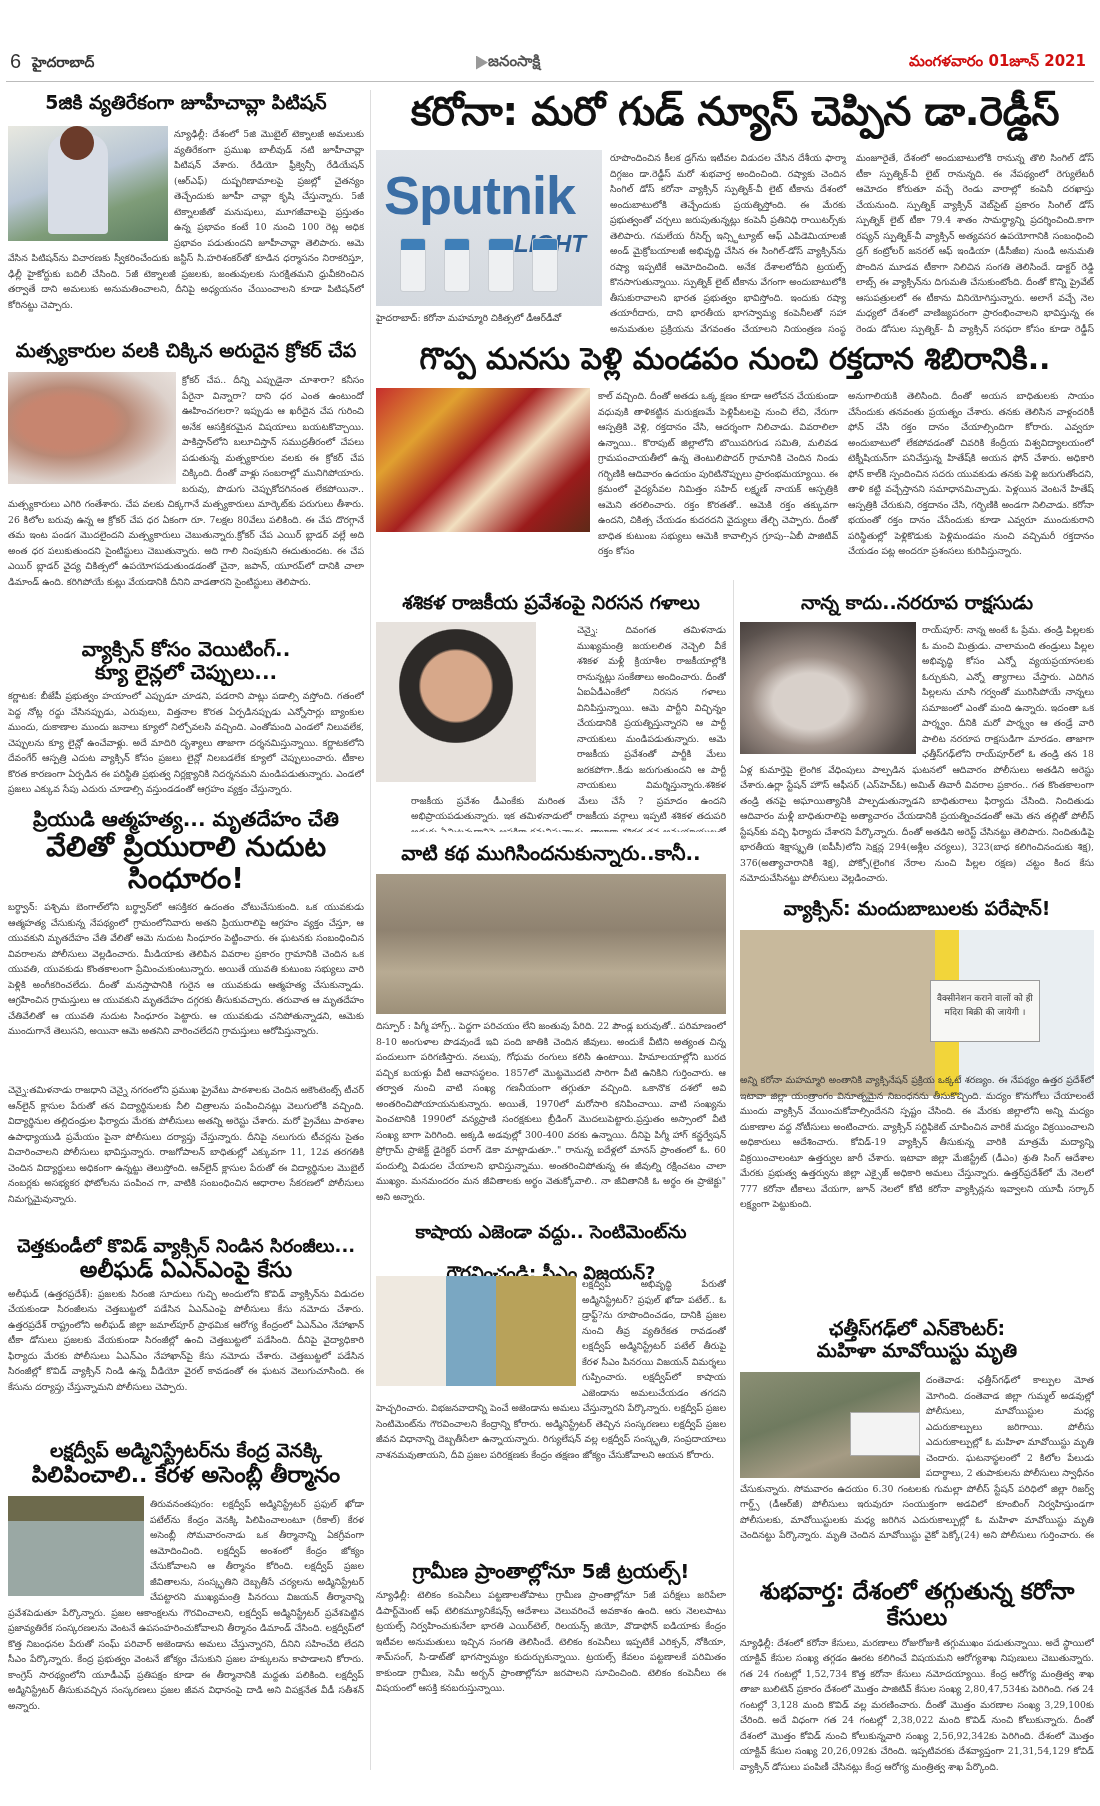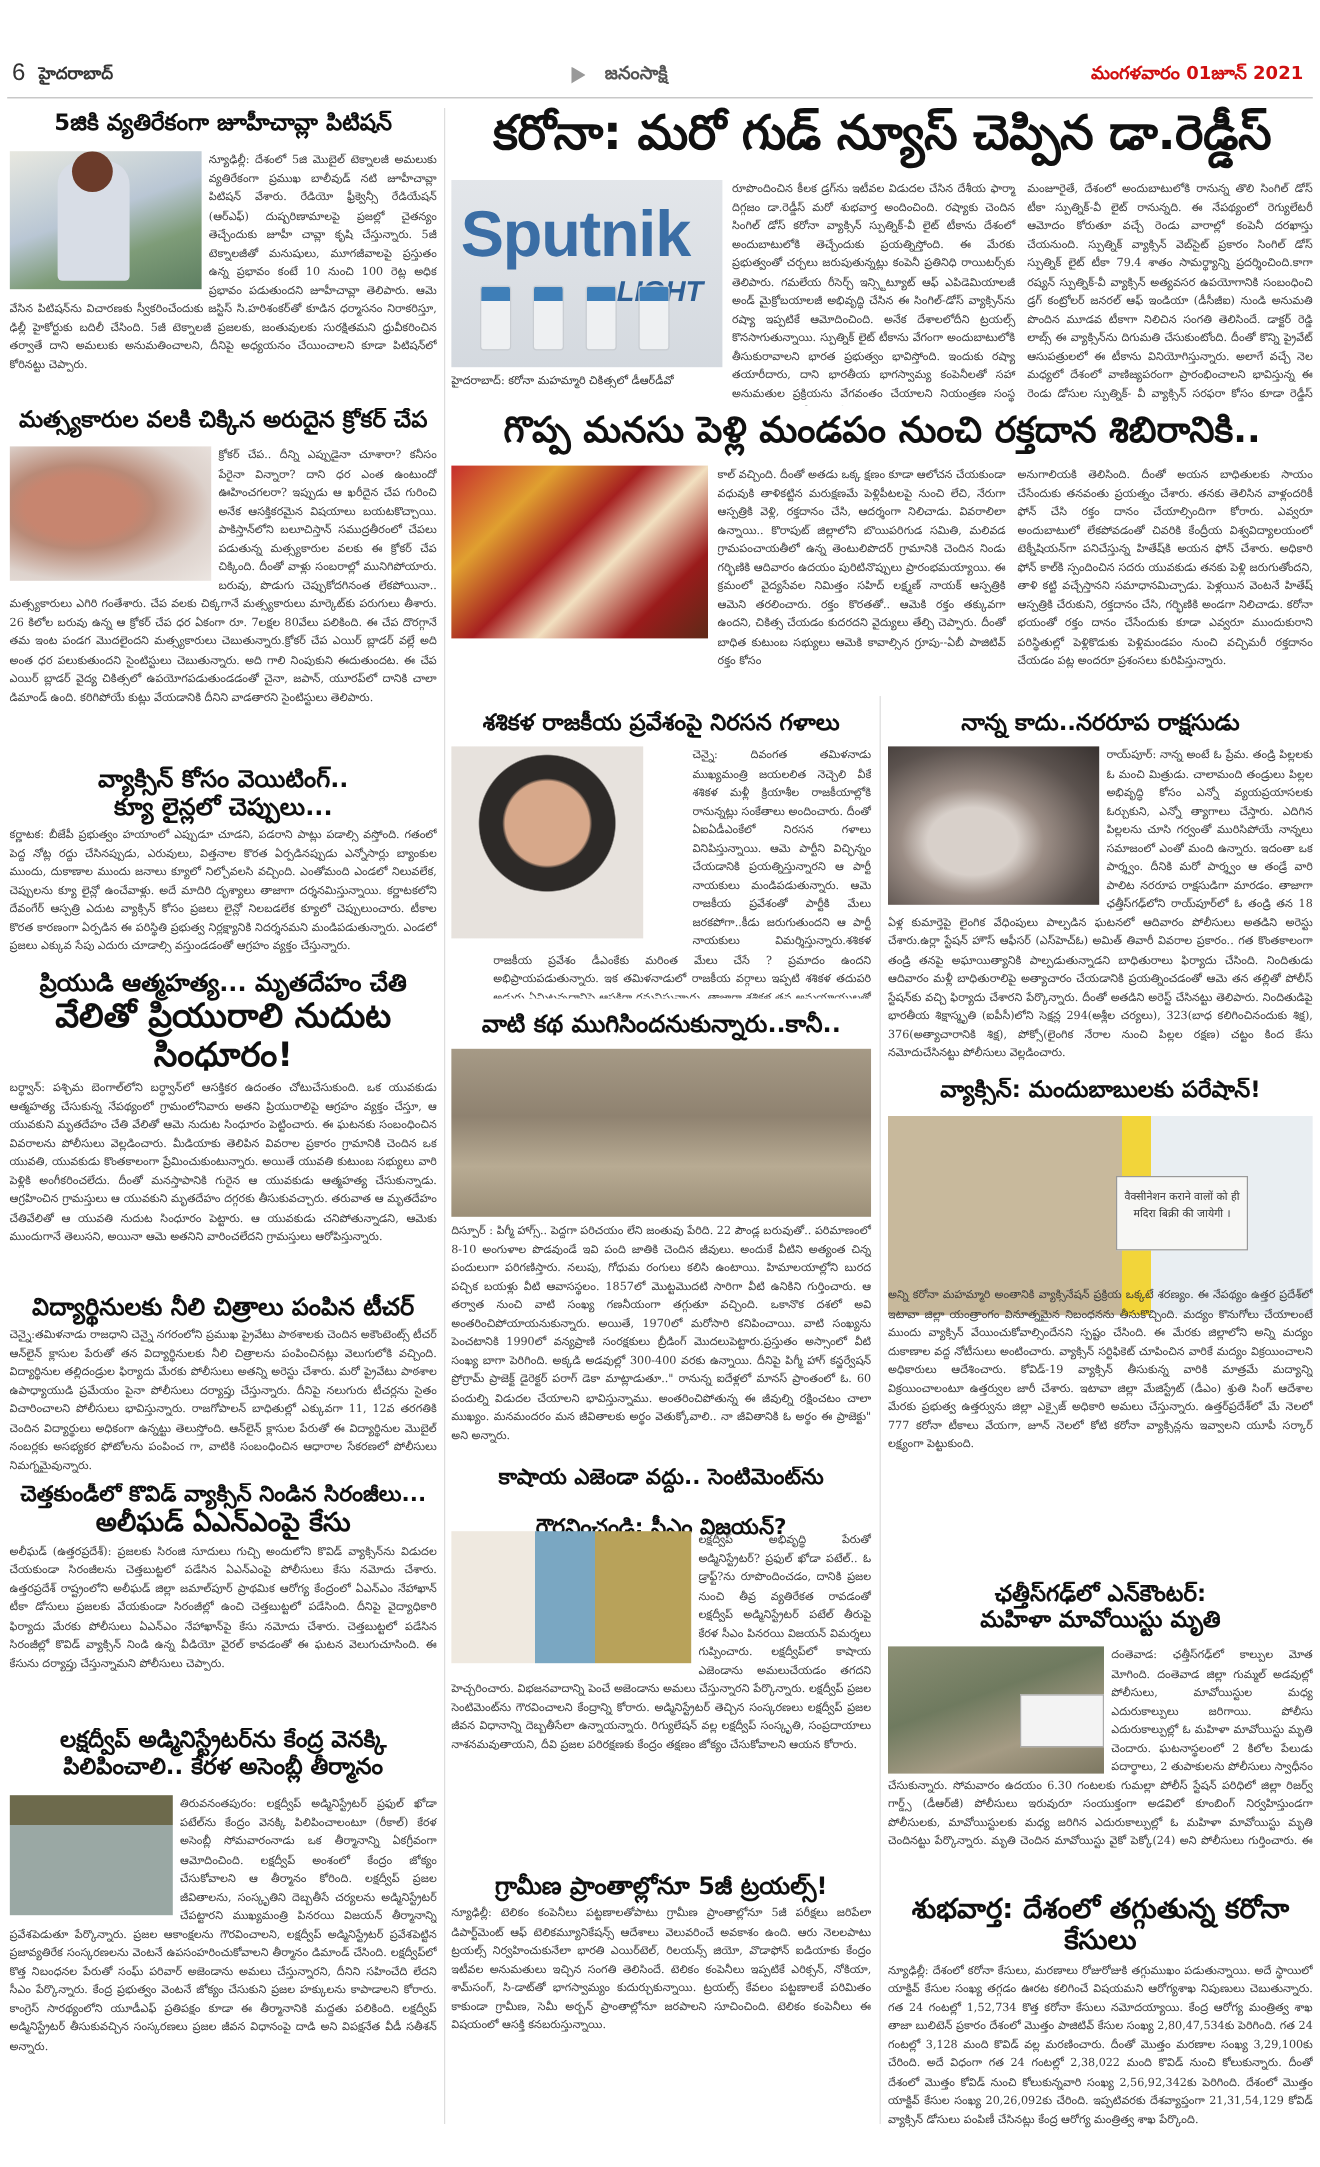--- a/index.html
+++ b/index.html
@@ -4,21 +4,21 @@
 <style>
   * { box-sizing: border-box; margin: 0; padding: 0; }
   html, body { width: 1100px; height: 1806px; background: #ffffff; overflow: hidden; }
   body { font-family: "DejaVu Sans", sans-serif; color: #222; position: relative; }
   .page { position: absolute; left: 0; top: 0; width: 1100px; height: 1806px; background: #fff; }
 
   
   .masthead { position: absolute; left: 6px; top: 46px; width: 1088px; height: 36px; border-bottom: 1px solid #bbb; }
   .page-num { position: absolute; left: 4px; top: 4px; font-size: 20px; color: #333; font-family: "Liberation Sans", sans-serif; }
   .edition { position: absolute; left: 26px; top: 8px; font-size: 14px; color: #333; font-weight: bold; }
-  .logo { position: absolute; left: 470px; top: 6px; font-size: 15px; font-weight: bold; color: #555; display: flex; align-items: center; gap: 16px; }
+  .logo { position: absolute; left: 470px; top: 6px; font-size: 15px; font-weight: bold; color: #555; display: flex; align-items: center; gap: 0; }
   .logo-icon { width: 12px; height: 14px; background: #999; clip-path: polygon(0 0, 100% 50%, 0 100%); }
   .date { position: absolute; right: 8px; top: 6px; font-size: 15px; color: #d01010; font-weight: bold; }
 
   
   .art { position: absolute; overflow: hidden; }
   .hl { font-weight: bold; color: #111; text-align: center; line-height: 1.15; font-family: "DejaVu Sans", sans-serif; }
   .body-text { font-family: "DejaVu Serif", serif; font-size: 9.3px; line-height: 15.5px; color: #3a3a3a; text-align: justify; }
   .img { position: absolute; overflow: hidden; }
   .caption { font-family: "DejaVu Serif", serif; font-size: 9.3px; color: #333; }
 
@@ -89,33 +89,32 @@
     <div class="body-text" style="margin-top:4px;">కర్ణాటక: బీజేపీ ప్రభుత్వం హయాంలో ఎప్పుడూ చూడని, పడరాని పాట్లు పడాల్సి వస్తోంది. గతంలో పెద్ద నోట్ల రద్దు చేసినప్పుడు, ఎరువులు, విత్తనాల కొరత ఏర్పడినప్పుడు ఎన్నోసార్లు బ్యాంకుల ముందు, దుకాణాల ముందు జనాలు క్యూలో నిల్చోవలసి వచ్చింది. ఎంతోమంది ఎండలో నిలువలేక, చెప్పులను క్యూ లైన్లో ఉంచేవాళ్లు. అదే మాదిరి దృశ్యాలు తాజాగా దర్శనమిస్తున్నాయి. కర్ణాటకలోని దేవంగేర్ ఆస్పత్రి ఎదుట వ్యాక్సిన్ కోసం ప్రజలు లైన్లో నిలబడలేక క్యూలో చెప్పులుంచారు. టీకాల కొరత కారణంగా ఏర్పడిన ఈ పరిస్థితి ప్రభుత్వ నిర్లక్ష్యానికి నిదర్శనమని మండిపడుతున్నారు. ఎండలో ప్రజలు ఎక్కువ సేపు ఎదురు చూడాల్సి వస్తుండడంతో ఆగ్రహం వ్యక్తం చేస్తున్నారు.</div>
   </div>
 
   <div class="art" style="left:8px; top:808px; width:356px; height:260px;">
     <div class="hl" style="font-size:20px;">ప్రియుడి ఆత్మహత్య... మృతదేహం చేతి</div>
     <div class="hl" style="font-size:28px;">వేలితో ప్రియురాలి నుదుట సింధూరం!</div>
     <div class="body-text" style="margin-top:4px;">బర్ధ్వాన్: పశ్చిమ బెంగాల్‌లోని బర్ధ్వాన్‌లో ఆసక్తికర ఉదంతం చోటుచేసుకుంది. ఒక యువకుడు ఆత్మహత్య చేసుకున్న నేపథ్యంలో గ్రామంలోనివారు అతని ప్రియురాలిపై ఆగ్రహం వ్యక్తం చేస్తూ, ఆ యువకుని మృతదేహం చేతి వేలితో ఆమె నుదుట సింధూరం పెట్టించారు. ఈ ఘటనకు సంబంధించిన వివరాలను పోలీసులు వెల్లడించారు. మీడియాకు తెలిపిన వివరాల ప్రకారం గ్రామానికి చెందిన ఒక యువతి, యువకుడు కొంతకాలంగా ప్రేమించుకుంటున్నారు. అయితే యువతి కుటుంబ సభ్యులు వారి పెళ్లికి అంగీకరించలేదు. దీంతో మనస్తాపానికి గురైన ఆ యువకుడు ఆత్మహత్య చేసుకున్నాడు. ఆగ్రహించిన గ్రామస్తులు ఆ యువకుని మృతదేహం దగ్గరకు తీసుకువచ్చారు. తరువాత ఆ మృతదేహం చేతివేలితో ఆ యువతి నుదుట సింధూరం పెట్టారు. ఆ యువకుడు చనిపోతున్నాడని, ఆమెకు ముందుగానే తెలుసని, అయినా ఆమె అతనిని వారించలేదని గ్రామస్తులు ఆరోపిస్తున్నారు.</div>
   </div>
 
   <div class="art" style="left:8px; top:1078px; width:356px; height:150px;">
-    <div class="hl" style="font-size:20px;">విద్యార్థినులకు నీలి చిత్రాలు పంపిన టీచర్</div>
     <div class="body-text" style="margin-top:4px;">చెన్నై:తమిళనాడు రాజధాని చెన్నై నగరంలోని ప్రముఖ ప్రైవేటు పాఠశాలకు చెందిన అకౌంటెంట్స్ టీచర్ ఆన్‌లైన్ క్లాసుల పేరుతో తన విద్యార్థినులకు నీలి చిత్రాలను పంపించినట్లు వెలుగులోకి వచ్చింది. విద్యార్థినుల తల్లిదండ్రుల ఫిర్యాదు మేరకు పోలీసులు అతన్ని అరెస్టు చేశారు. మరో ప్రైవేటు పాఠశాల ఉపాధ్యాయుడి ప్రమేయం పైనా పోలీసులు దర్యాప్తు చేస్తున్నారు. దీనిపై నలుగురు టీచర్లను సైతం విచారించాలని పోలీసులు భావిస్తున్నారు. రాజగోపాలన్ బాధితుల్లో ఎక్కువగా 11, 12వ తరగతికి చెందిన విద్యార్థులు అధికంగా ఉన్నట్టు తెలుస్తోంది. ఆన్‌లైన్ క్లాసుల పేరుతో ఈ విద్యార్థినుల మొబైల్ నంబర్లకు అసభ్యకర ఫోటోలను పంపించ గా, వాటికి సంబంధించిన ఆధారాల సేకరణలో పోలీసులు నిమగ్నమైవున్నారు.</div>
   </div>
 
   <div class="art" style="left:8px; top:1236px; width:356px; height:180px;">
     <div class="hl" style="font-size:18px;">చెత్తకుండీలో కొవిడ్ వ్యాక్సిన్ నిండిన సిరంజీలు...</div>
     <div class="hl" style="font-size:22px;">అలీఘడ్ ఏఎన్‌ఎంపై కేసు</div>
     <div class="body-text" style="margin-top:4px;">అలీఘడ్ (ఉత్తరప్రదేశ్): ప్రజలకు సిరంజి సూదులు గుచ్చి అందులోని కొవిడ్ వ్యాక్సిన్‌ను విడుదల చేయకుండా సిరంజీలను చెత్తబుట్టలో పడేసిన ఏఎన్ఎంపై పోలీసులు కేసు నమోదు చేశారు. ఉత్తరప్రదేశ్ రాష్ట్రంలోని అలీఘడ్ జిల్లా జమాల్‌పూర్ ప్రాథమిక ఆరోగ్య కేంద్రంలో ఏఎన్ఎం నేహాఖాన్ టీకా డోసులు ప్రజలకు వేయకుండా సిరంజీల్లో ఉంచి చెత్తబుట్టలో పడేసింది. దీనిపై వైద్యాధికారి ఫిర్యాదు మేరకు పోలీసులు ఏఎన్ఎం నేహాఖాన్‌పై కేసు నమోదు చేశారు. చెత్తబుట్టలో పడేసిన సిరంజీల్లో కొవిడ్ వ్యాక్సిన్ నిండి ఉన్న వీడియో వైరల్ కావడంతో ఈ ఘటన వెలుగుచూసింది. ఈ కేసును దర్యాప్తు చేస్తున్నామని పోలీసులు చెప్పారు.</div>
   </div>
 
   <div class="art" style="left:8px; top:1440px; width:356px; height:330px;">
     <div class="hl" style="font-size:19px;">లక్షద్వీప్ అడ్మినిస్ట్రేటర్‌ను కేంద్ర వెనక్కి</div>
-    <div class="hl" style="font-size:19px;">పిలిపించాలి.. కేరళ అసెంబ్లీ తీర్మానం</div>
+    <div class="hl" style="font-size:22px;">పిలిపించాలి.. కేరళ అసెంబ్లీ తీర్మానం</div>
     <div class="img ph-assembly" style="left:0; top:56px; width:136px; height:100px;"></div>
     <div class="body-text" style="position:absolute; left:0; top:56px; width:356px; height:274px;">
       <div style="float:left; width:142px; height:102px;"></div>
       <span>తిరువనంతపురం: లక్షద్వీప్ అడ్మినిస్ట్రేటర్ ప్రఫుల్ ఖోడా పటేల్‌ను కేంద్రం వెనక్కి పిలిపించాలంటూ (రీకాల్) కేరళ అసెంబ్లీ సోమవారంనాడు ఒక తీర్మానాన్ని ఏకగ్రీవంగా ఆమోదించింది. లక్షద్వీప్ అంశంలో కేంద్రం జోక్యం చేసుకోవాలని ఆ తీర్మానం కోరింది. లక్షద్వీప్ ప్రజల జీవితాలను, సంస్కృతిని దెబ్బతీసే చర్యలను అడ్మినిస్ట్రేటర్ చేపట్టారని ముఖ్యమంత్రి పినరయి విజయన్ తీర్మానాన్ని ప్రవేశపెడుతూ పేర్కొన్నారు.</span>
       <span>ప్రజల ఆకాంక్షలను గౌరవించాలని, లక్షద్వీప్ అడ్మినిస్ట్రేటర్ ప్రవేశపెట్టిన ప్రజావ్యతిరేక సంస్కరణలను వెంటనే ఉపసంహరించుకోవాలని తీర్మానం డిమాండ్ చేసింది. లక్షద్వీప్‌లో కొత్త నిబంధనల పేరుతో సంఘ్ పరివార్ అజెండాను అమలు చేస్తున్నారని, దీనిని సహించేది లేదని సీఎం పేర్కొన్నారు. కేంద్ర ప్రభుత్వం వెంటనే జోక్యం చేసుకుని ప్రజల హక్కులను కాపాడాలని కోరారు. కాంగ్రెస్ సారథ్యంలోని యూడీఎఫ్ ప్రతిపక్షం కూడా ఈ తీర్మానానికి మద్దతు పలికింది. లక్షద్వీప్ అడ్మినిస్ట్రేటర్ తీసుకువచ్చిన సంస్కరణలు ప్రజల జీవన విధానంపై దాడి అని విపక్షనేత వీడీ సతీశన్ అన్నారు.</span>
     </div>
   </div>
 
   <div class="art" style="left:376px; top:88px; width:718px; height:250px;">
     <div class="hl" style="font-size:40px; letter-spacing:-0.5px;">కరోనా: మరో గుడ్ న్యూస్ చెప్పిన డా.రెడ్డీస్</div>

